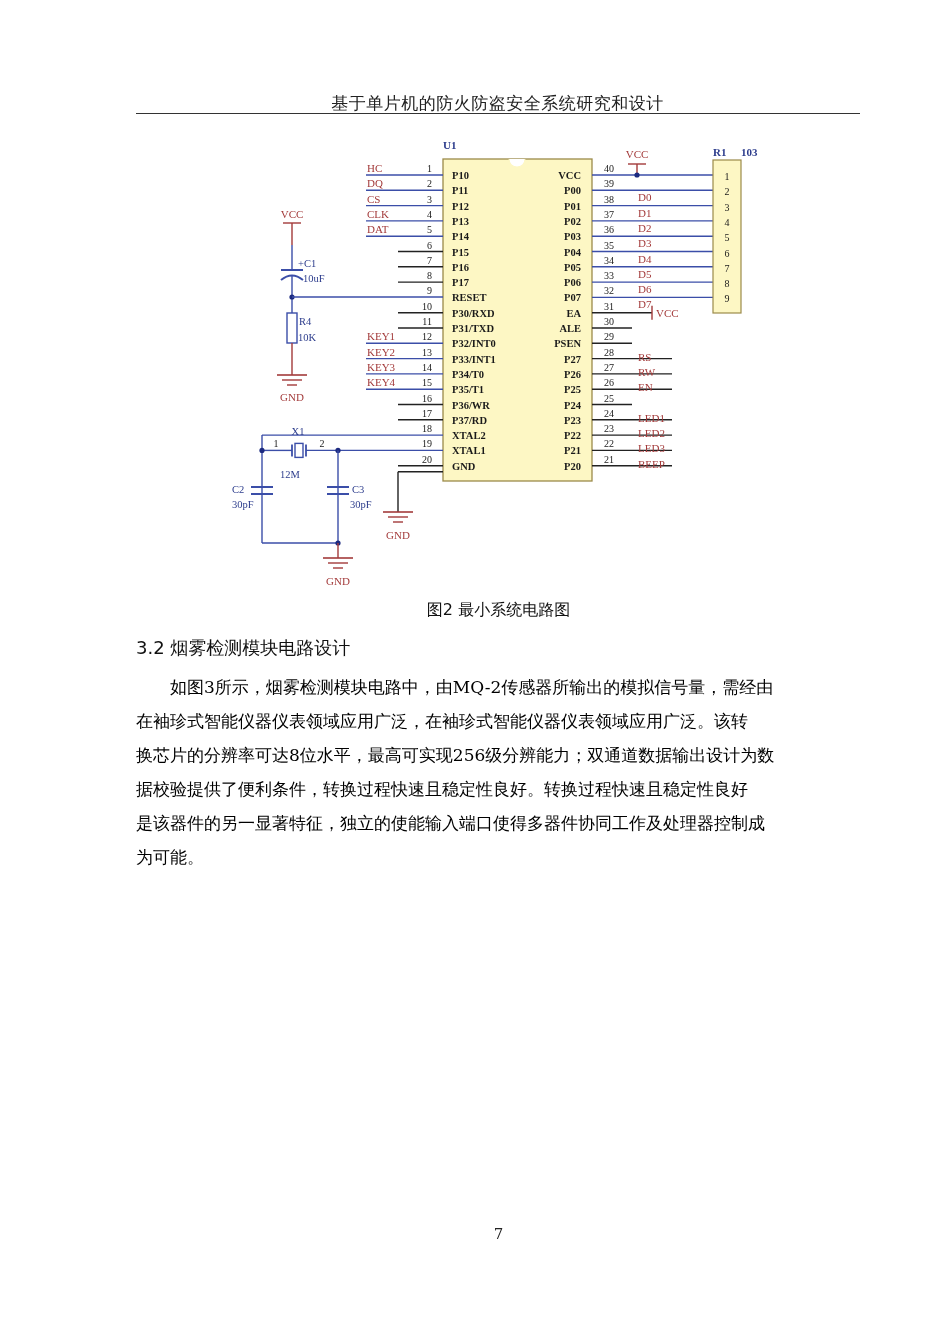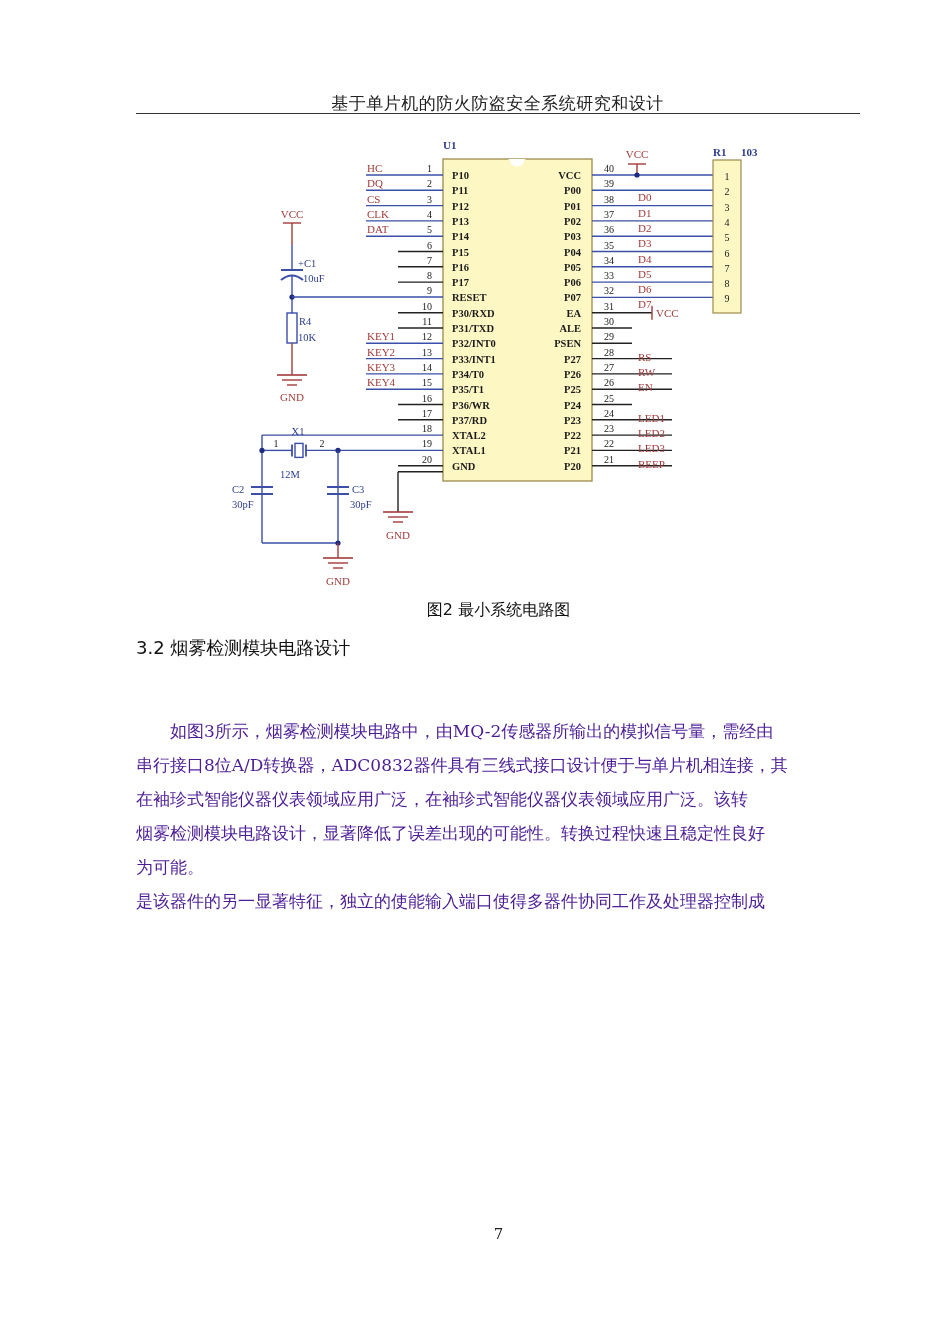--- a/index.html
+++ b/index.html
@@ -10,21 +10,21 @@
   .header-rule { position: absolute; left: 136px; width: 724px; top: 113px; height: 0;
                  border-top: 1.3px solid #333; }
   .figure { position: absolute; left: 220px; top: 130px; width: 560px; height: 470px; }
   .figure svg { width: 560px; height: 470px; display: block; }
   .caption { position: absolute; left: 0; width: 997px; top: 600px; text-align: center;
              font-family: "DejaVu Sans", sans-serif; font-size: 16px; color: #111; }
   .section-heading { position: absolute; left: 136px; top: 636px;
                      font-family: "DejaVu Sans", sans-serif; font-size: 18px; color: #111; }
   .body-text { position: absolute; left: 136px; top: 670px; width: 724px;
                font-family: "DejaVu Serif", "Liberation Serif", serif; font-size: 17px;
-               line-height: 34px; color: #4c1d95; text-align: justify; margin-top: 44px; }
+               line-height: 34px; color: #000000; text-align: justify; }
   .body-text .line { display: block; white-space: nowrap; height: 34px; }
   .page-number { position: absolute; left: 0; width: 997px; top: 1225px; text-align: center;
                  font-size: 15px; color: #222; }
   .sch-text { font-family: "Liberation Serif", "DejaVu Serif", serif; }
 </style>
 </head>
 <body>
 
 <div class="header-title">基于单片机的防火防盗安全系统研究和设计</div>
 <div class="header-rule"></div>
@@ -252,20 +252,20 @@
       <text x="398" y="539" fill="#a33a3a" font-size="11" text-anchor="middle" class="sch-text" font-weight="normal">GND</text>
     </svg>
 </div>
 
 <div class="caption">图2 最小系统电路图</div>
 
 <div class="section-heading">3.2 烟雾检测模块电路设计</div>
 
 <div class="body-text">
   <span class="line">　　如图3所示，烟雾检测模块电路中，由MQ-2传感器所输出的模拟信号量，需经由</span>
-  <span class="line">串行接口8位A/D转换器，ADC0832器件具有三线式接口设计便于与单片机相连接，其</span>
   <span class="line">在袖珍式智能仪器仪表领域应用广泛，在袖珍式智能仪器仪表领域应用广泛。该转</span>
-  <span class="line">烟雾检测模块电路设计，显著降低了误差出现的可能性。转换过程快速且稳定性良好</span>
+  <span class="line">换芯片的分辨率可达8位水平，最高可实现256级分辨能力；双通道数据输出设计为数</span>
+  <span class="line">据校验提供了便利条件，转换过程快速且稳定性良好。转换过程快速且稳定性良好</span>
+  <span class="line">是该器件的另一显著特征，独立的使能输入端口使得多器件协同工作及处理器控制成</span>
   <span class="line">为可能。</span>
-  <span class="line">是该器件的另一显著特征，独立的使能输入端口使得多器件协同工作及处理器控制成</span>
 </div>
 
 <div class="page-number">7</div>
 
 </body></html>

